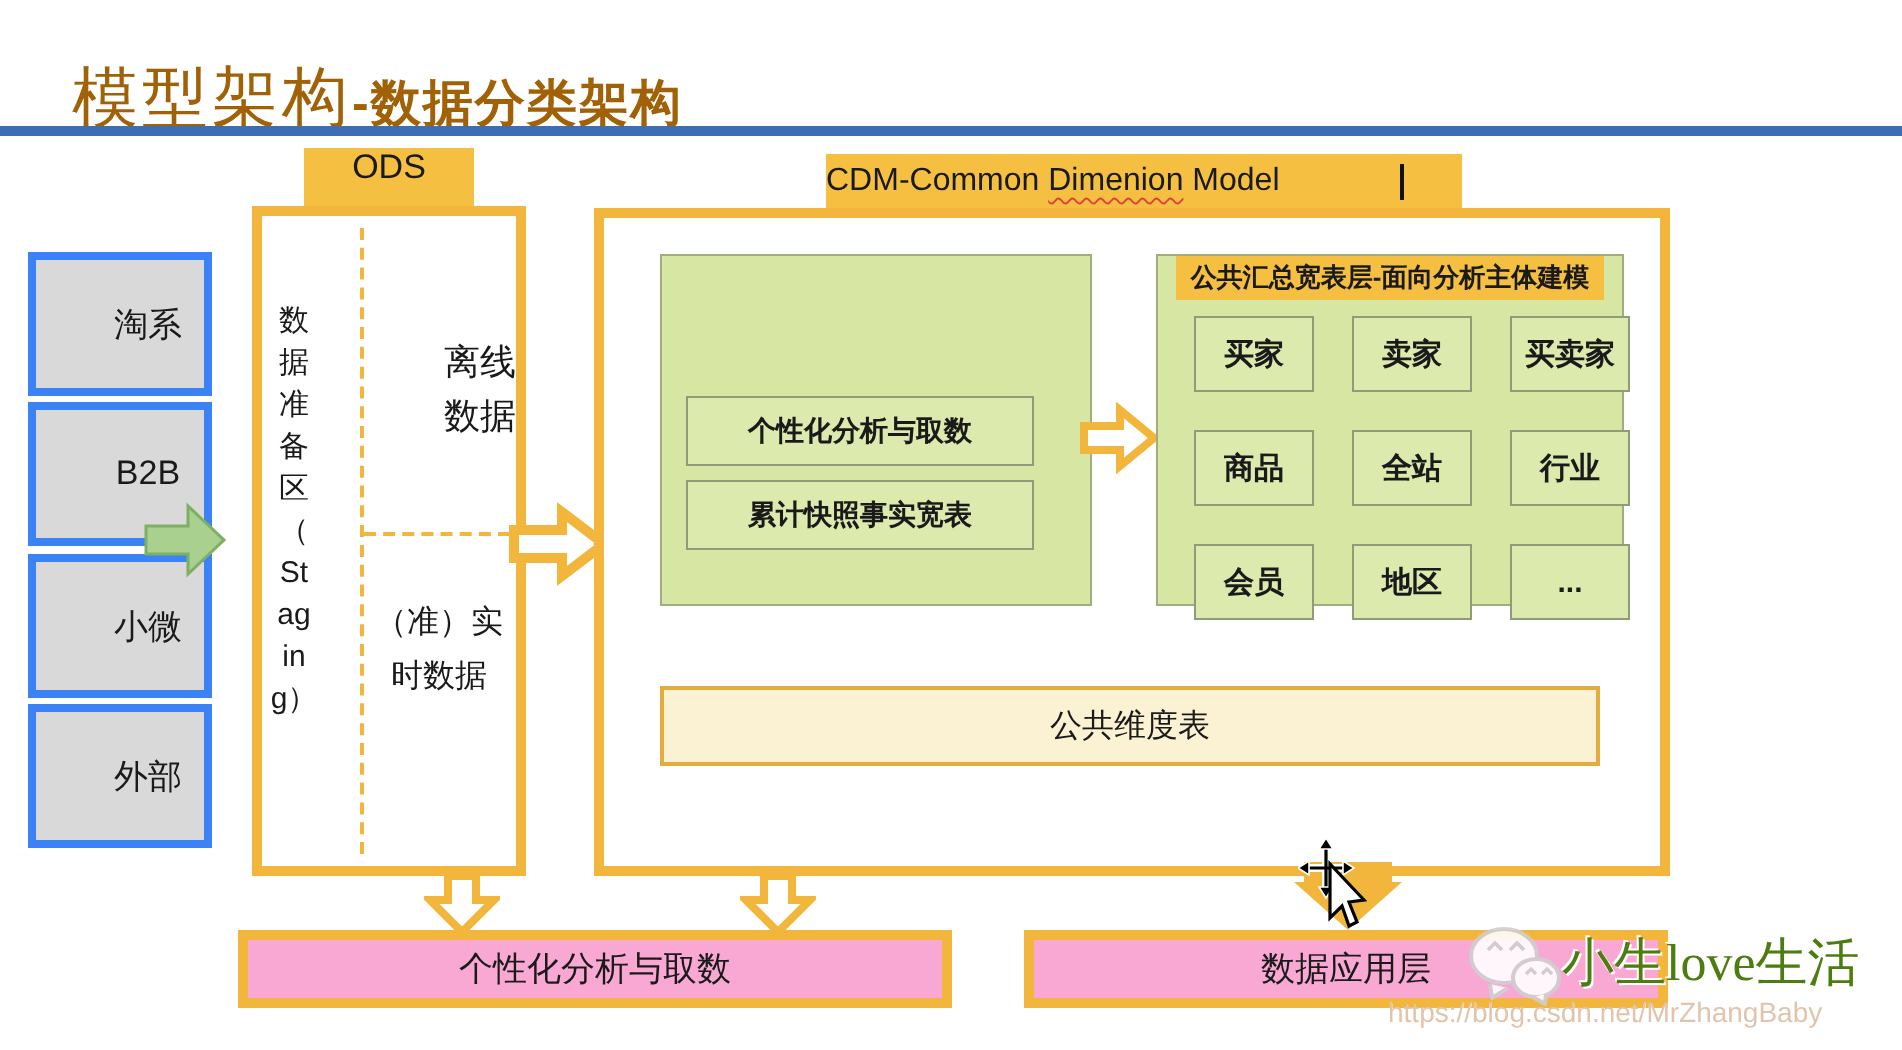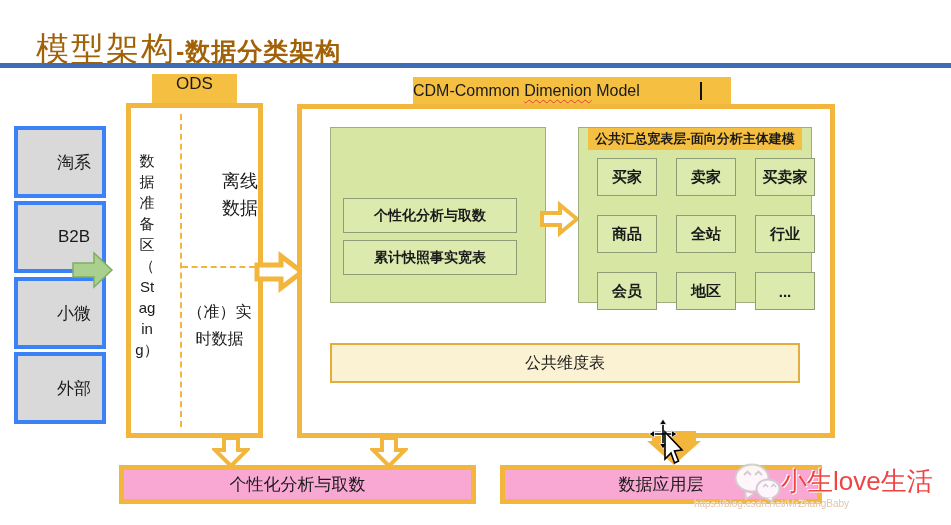--- a/index.html
+++ b/index.html
@@ -53,28 +53,28 @@
   .common-dim{position:absolute;left:28px;top:213px;width:466px;height:36px;background:#FBF1D3;border:2px solid #E2AC3F;
        display:flex;align-items:center;justify-content:center;font-size:16px;margin-top:21px;}
 
   
   .down1{position:absolute;left:212px;top:436px;}
   .down2{position:absolute;left:370px;top:436px;}
   .down3{position:absolute;left:647px;top:431px;}
   .bottom-box{position:absolute;top:465px;height:29px;border:5px solid #F2B63C;background:#f9a8d4;
        display:flex;align-items:center;justify-content:center;font-size:17px;}
   .bl{left:119px;width:347px;}
-  .br{left:500px;width:312px;}
+  .br{left:512px;width:312px;}
   .cursor{position:absolute;left:649px;top:419px;}
 
   
   .wm-icon{position:absolute;left:733px;top:462px;opacity:.9;}
-  .wm-name{position:absolute;left:781px;top:464px;font-size:26px;color:#ef4444;
-       text-shadow:1px 1px 0 #fff,-1px -1px 0 #fff;white-space:nowrap;}
-  .wm-url{position:absolute;left:694px;top:498px;font-size:10px;color:#E2C4AC;
+  .wm-name{position:absolute;left:781px;top:464px;font-size:26px;color:#4d7c0f;
+       text-shadow:1px 1px 0 #fff,-1px -1px 0 #fff;white-space:nowrap;font-family:Liberation Serif, serif;}
+  .wm-url{position:absolute;left:694px;top:498px;font-size:14px;color:#E2C4AC;
        text-shadow:0 1px 0 #fff;white-space:nowrap;}
 </style>
 </head>
 <body>
 
 <div class="canvas">
 
   <div class="title"><span class="t-main">模型架构</span><span class="t-sub">-数据分类架构</span></div>
   <div class="rule"></div>
 

